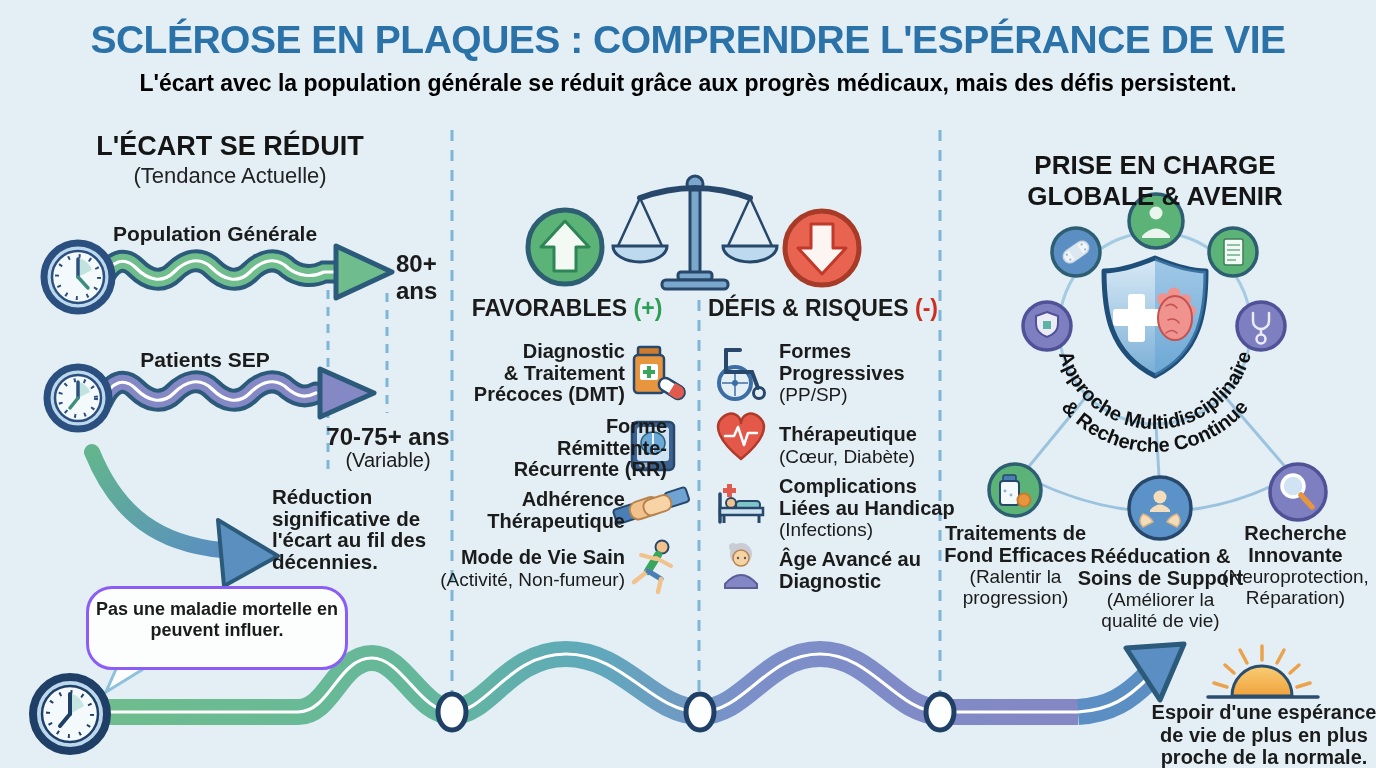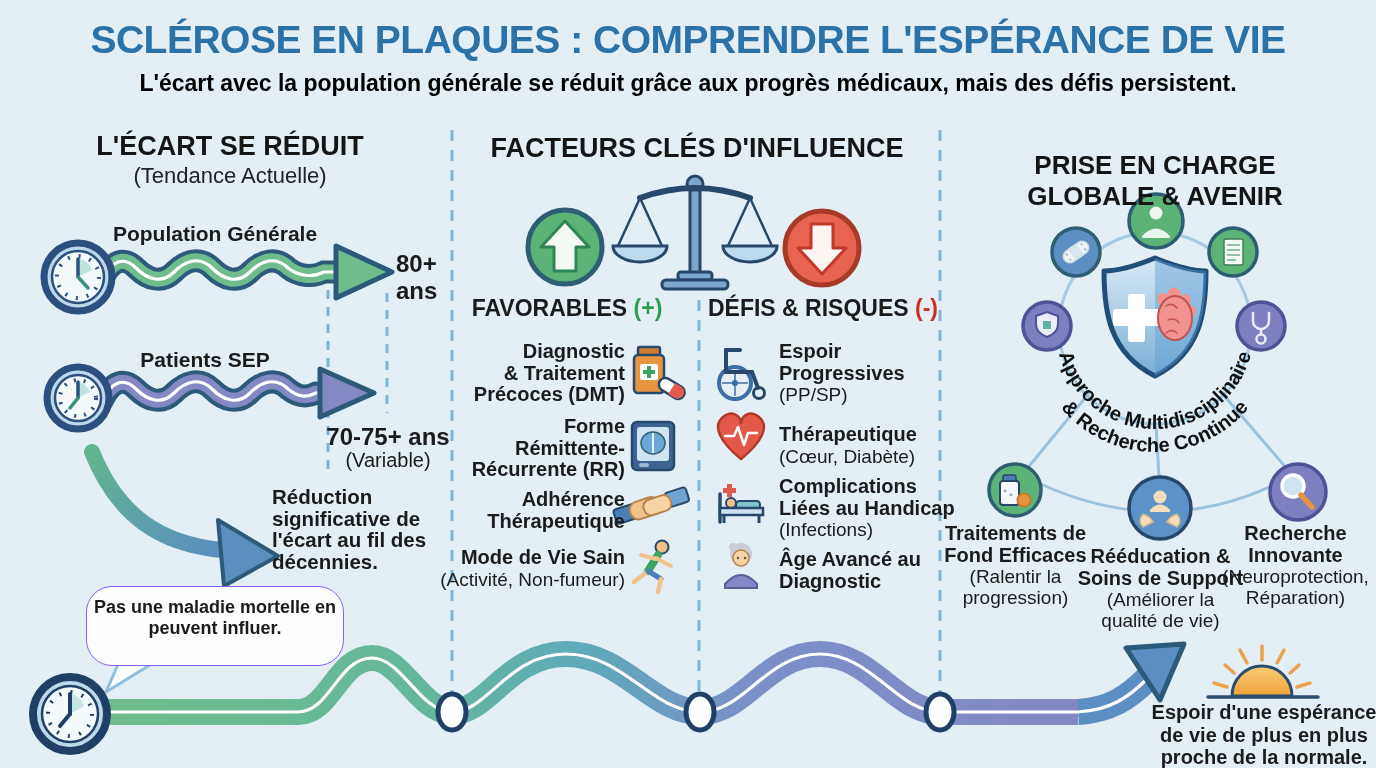--- a/index.html
+++ b/index.html
@@ -15,21 +15,21 @@
   .colhead{font-size:27px;font-weight:bold;color:#151515;}
   .colsub{font-size:22px;font-weight:normal;color:#222;}
   .lbl{font-size:21px;font-weight:bold;}
   .big{font-size:24px;font-weight:bold;}
   .note{font-size:20px;font-weight:normal;}
   .itemtitle{font-size:20px;font-weight:bold;line-height:21.5px;}
   .itemdetail{font-size:19px;font-weight:normal;line-height:21px;}
   .sign-plus{color:#2f9e55;}
   .sign-minus{color:#cc2f20;}
   .sechead{font-size:23px;font-weight:bold;}
-  .bubble{background:#fcfefe;border:1px solid #8b5cf6;border-radius:26px;
+  .bubble{background:#fcfefe;border:3px solid #8b5cf6;border-radius:26px;
           font-size:18px;font-weight:bold;line-height:21px;padding-top:10px;}
   .hope{font-size:20px;font-weight:bold;line-height:22.5px;}
   .carelbl{font-size:20px;font-weight:bold;line-height:22px;}
   .caredet{font-size:19px;font-weight:normal;line-height:21px;}
 </style>
 </head>
 <body>
 
 <div class="stage">
 
@@ -325,51 +325,50 @@
     <span style="display:block;">Réduction</span>
     <span style="display:block;">significative de</span>
     <span style="display:block;">l'écart au fil des</span>
     <span style="display:block;">décennies.</span>
   </div>
   <div class="abs txt ctr bubble" style="left:86px;top:586px;width:256px;height:68px;">
     <span style="display:block;">Pas une maladie mortelle en</span>
     <span style="display:block;">peuvent influer.</span>
   </div>
 
-  <div class="abs txt ctr colhead" style="left:462px;top:133px;width:470px;">FACTEURS CLÉS D'INFLUENCE</div>
   <div class="abs txt ctr sechead" style="left:452px;top:295px;width:230px;">
     <span>FAVORABLES</span>
     <span class="sign-plus">(+)</span>
   </div>
   <div class="abs txt ctr sechead" style="left:703px;top:295px;width:240px;">
     <span>DÉFIS &amp; RISQUES</span>
     <span class="sign-minus">(-)</span>
   </div>
 
   <div class="abs txt rgt itemtitle" style="right:751px;top:341px;">
     <span style="display:block;">Diagnostic</span>
     <span style="display:block;">&amp; Traitement</span>
     <span style="display:block;">Précoces (DMT)</span>
   </div>
-  <div class="abs txt rgt itemtitle" style="right:751px;top:416px;">
+  <div class="abs txt rgt itemtitle" style="right:709px;top:416px;">
     <span style="display:block;">Forme</span>
     <span style="display:block;">Rémittente-</span>
     <span style="display:block;">Récurrente (RR)</span>
   </div>
   <div class="abs txt rgt itemtitle" style="right:751px;top:489px;">
     <span style="display:block;">Adhérence</span>
     <span style="display:block;">Thérapeutique</span>
   </div>
   <div class="abs txt rgt" style="right:751px;top:547px;">
     <span class="itemtitle" style="display:block;">Mode de Vie Sain</span>
     <span class="itemdetail" style="display:block;">(Activité, Non-fumeur)</span>
   </div>
 
   <div class="abs txt itemtitle" style="left:779px;top:341px;">
-    <span style="display:block;">Espoir</span>
+    <span style="display:block;">Formes</span>
     <span style="display:block;">Progressives</span>
     <span class="itemdetail" style="display:block;">(PP/SP)</span>
   </div>
   <div class="abs txt itemtitle" style="left:779px;top:424px;">
     <span style="display:block;">Thérapeutique</span>
     <span class="itemdetail" style="display:block;">(Cœur, Diabète)</span>
   </div>
   <div class="abs txt itemtitle" style="left:779px;top:476px;">
     <span style="display:block;">Complications</span>
     <span style="display:block;">Liées au Handicap</span>

